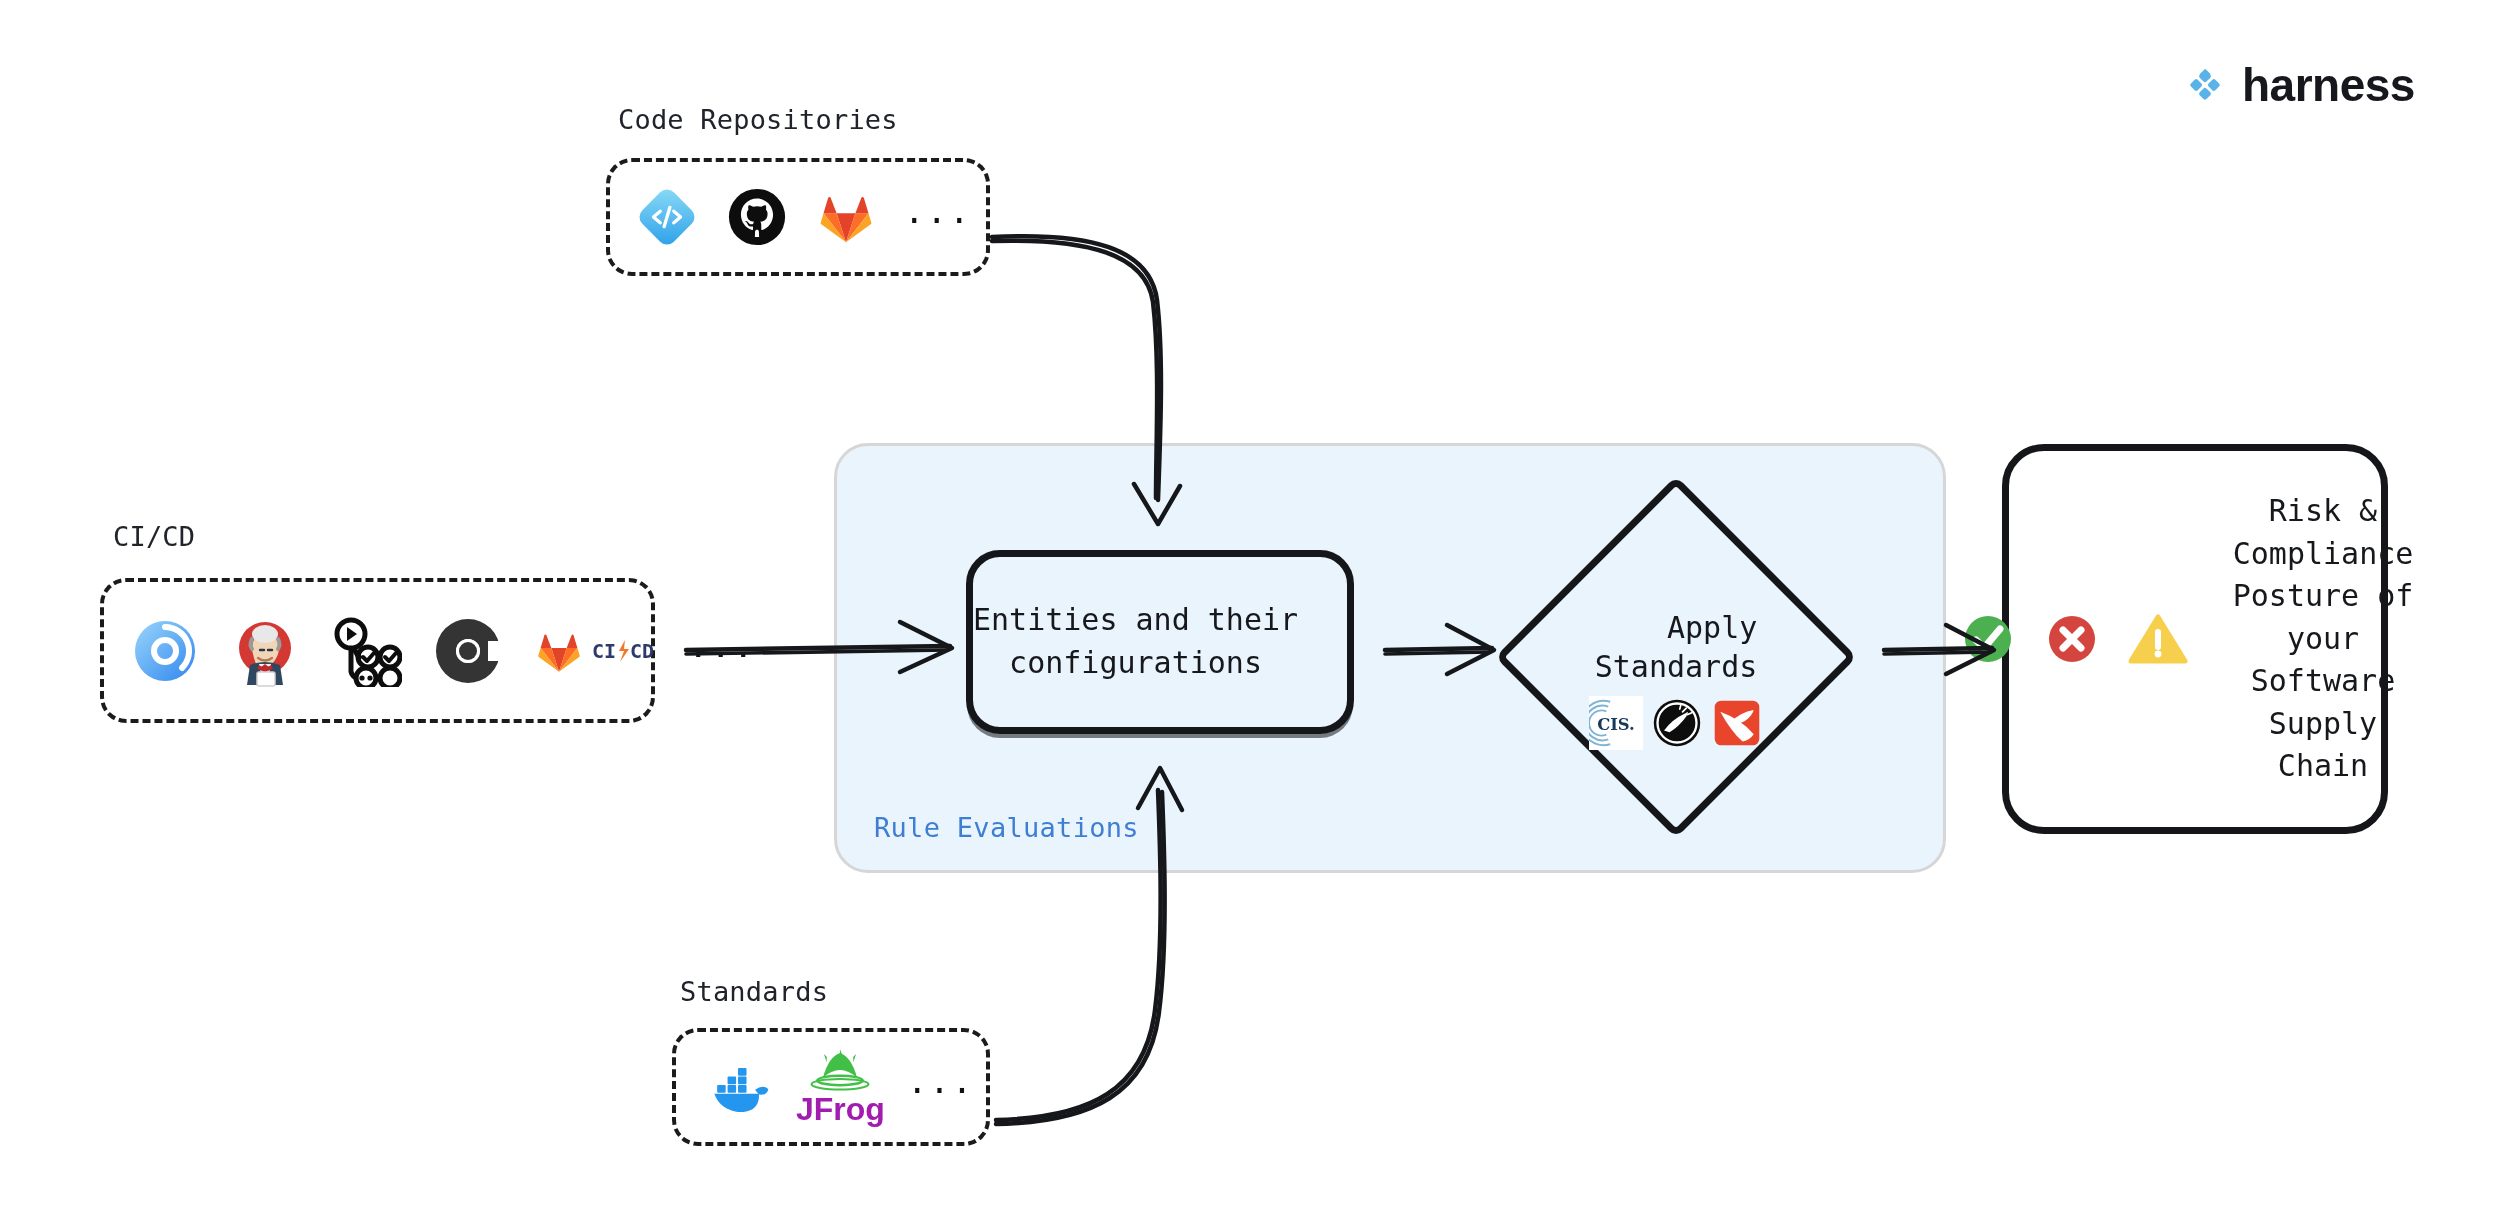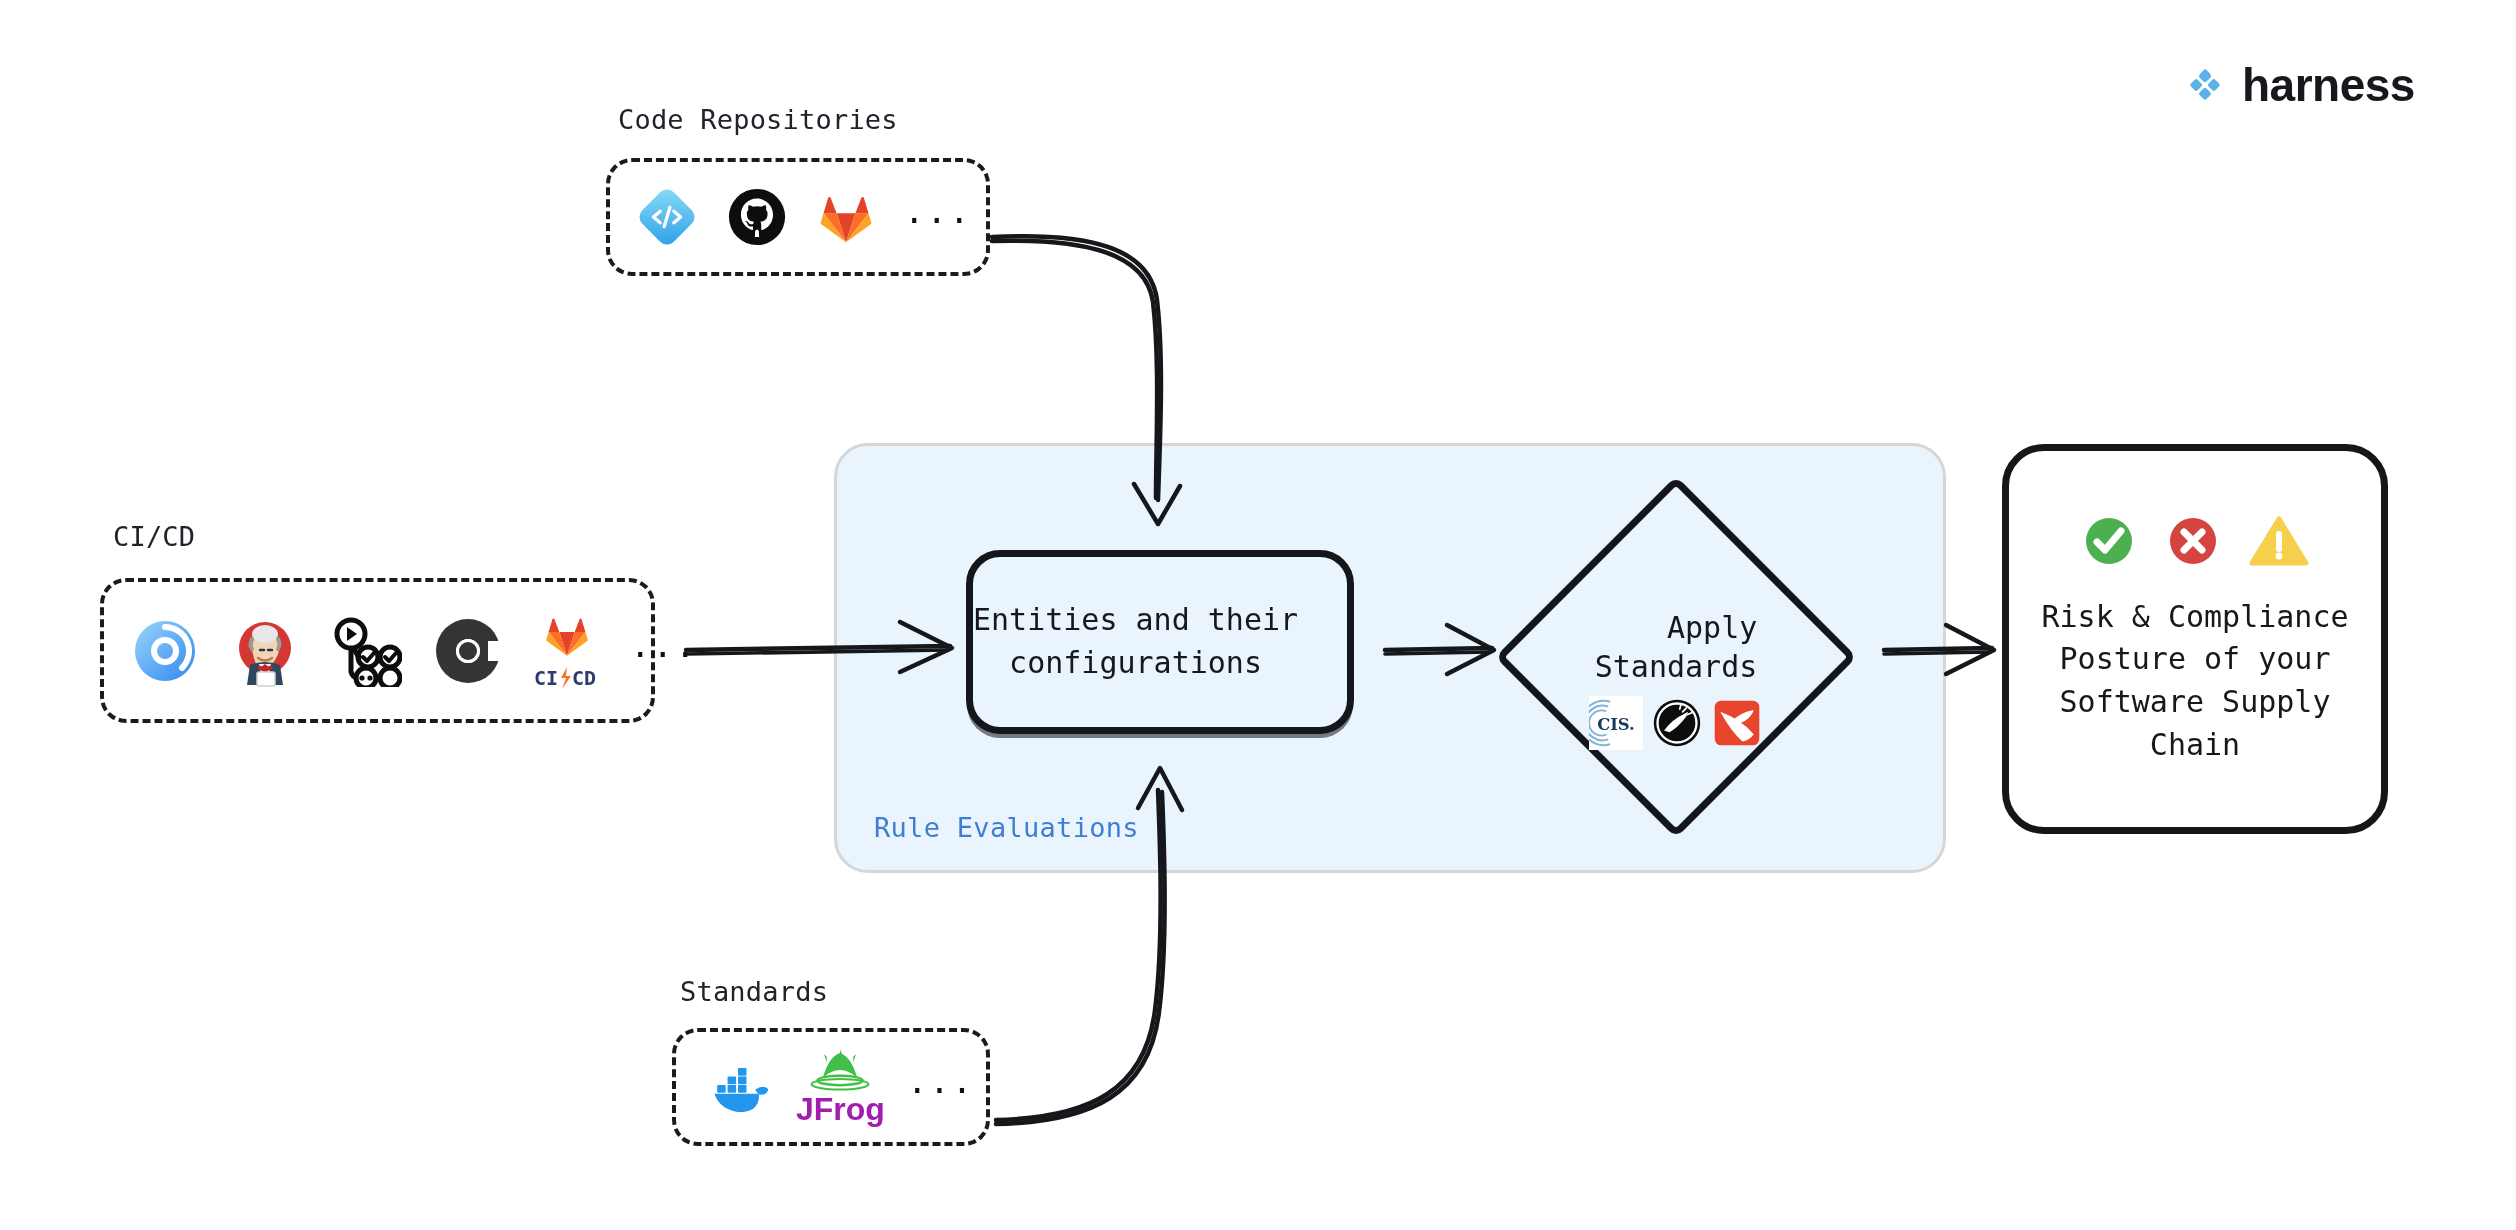--- a/index.html
+++ b/index.html
@@ -162,21 +162,21 @@
 
   
   #outcome-box {
     left: 2002px; top: 444px;
     width: 386px; height: 390px;
     background: #ffffff;
     border: 7px solid #14161a;
     border-radius: 42px;
     box-sizing: border-box;
     display: flex;
-    flex-direction: column;
+    flex-direction: row;
     align-items: center;
     justify-content: center;
     gap: 26px;
   }
   #outcome-icons { display: flex; align-items: center; gap: 26px; }
   #outcome-text {
     font-family: "DejaVu Sans Mono", "Liberation Mono", monospace;
     font-size: 30px;
     line-height: 1.42;
     color: #16181c;
@@ -317,21 +317,21 @@
       </span>
       <span class="icon-slot">
         <svg width="72" height="72" viewBox="0 0 72 72">
           <path d="M36 4 a32 32 0 1 0 0 64 a32 32 0 0 0 0 -64 z M36 48 a12 12 0 1 1 0 -24 a12 12 0 0 1 0 24 z" fill="#343434" fill-rule="evenodd"></path>
           <rect x="56" y="26" width="20" height="20" fill="#ffffff"></rect>
           <path d="M36 4 a32 32 0 1 0 0 64 a32 32 0 0 1 0 -64 z" fill="#343434"></path>
           <circle cx="36" cy="36" r="12" fill="#ffffff"></circle>
           <circle cx="36" cy="36" r="9" fill="#343434"></circle>
         </svg>
       </span>
-      <span class="icon-slot" style="flex-direction:column; gap:8px;">
+      <span class="icon-slot" style="gap:8px;">
         <svg width="50" height="46" viewBox="0 0 64 60">
           <path fill="#e24329" d="M32 57 L42 26 H22 Z"></path>
           <path fill="#fc6d26" d="M32 57 L22 26 H8 Z"></path>
           <path fill="#fca326" d="M8 26 L5 36 a1.5 1.5 0 0 0 .6 1.7 L32 57 Z"></path>
           <path fill="#e24329" d="M8 26 L13 9.5 a1.4 1.4 0 0 1 2.6 0 L22 26 Z"></path>
           <path fill="#fc6d26" d="M32 57 L42 26 H56 Z"></path>
           <path fill="#fca326" d="M56 26 L59 36 a1.5 1.5 0 0 1-.6 1.7 L32 57 Z"></path>
           <path fill="#e24329" d="M56 26 L51 9.5 a1.4 1.4 0 0 0-2.6 0 L42 26 Z"></path>
         </svg>
         <svg width="66" height="24" viewBox="0 0 66 24">

